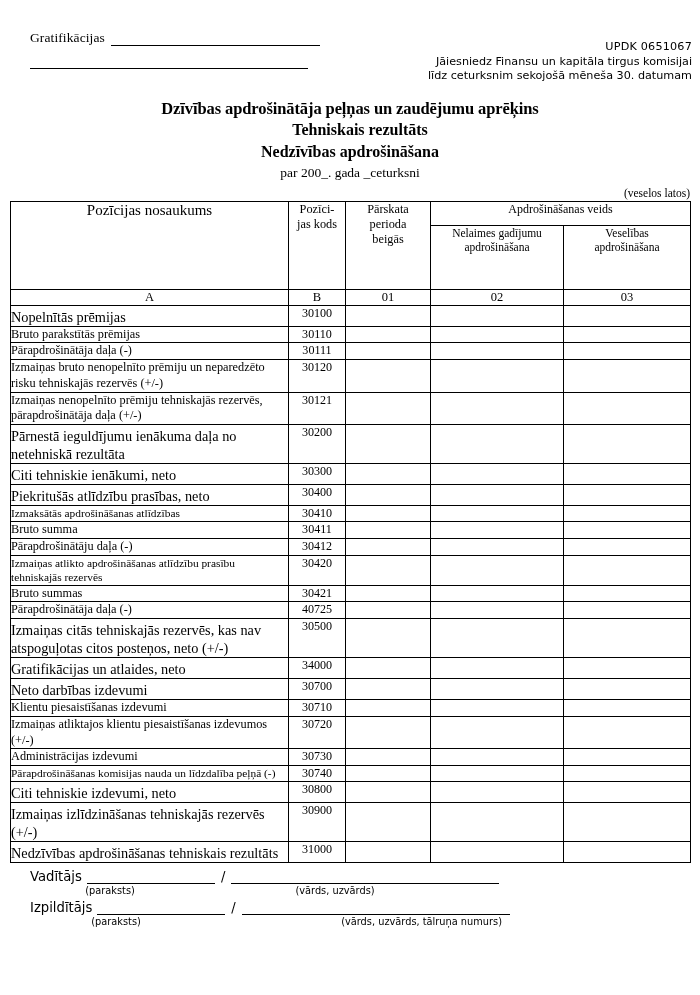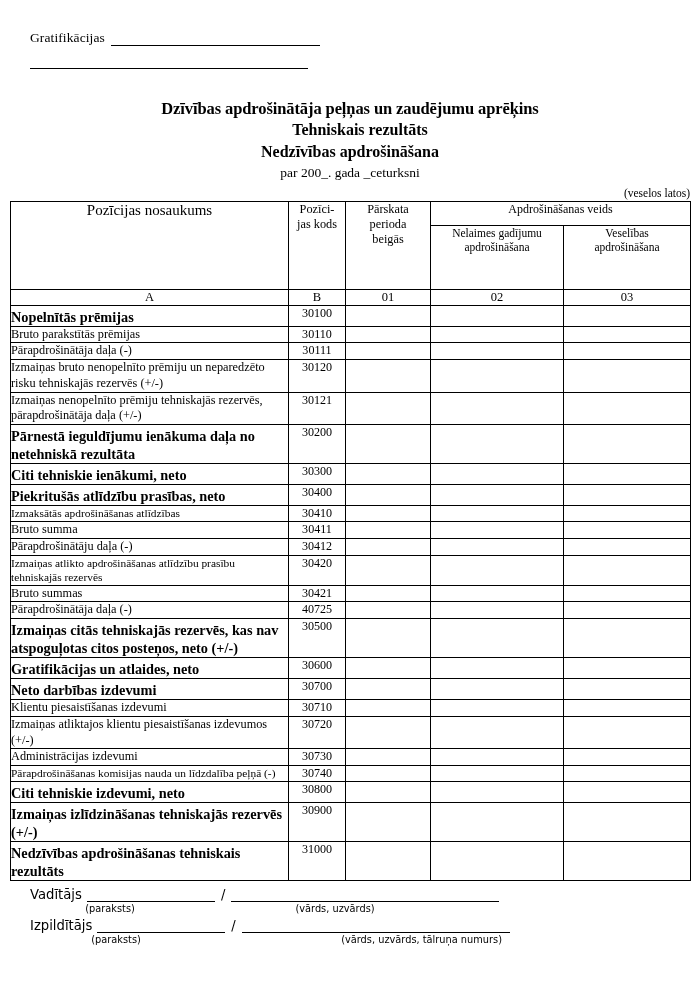--- a/index.html
+++ b/index.html
@@ -132,21 +132,21 @@
   .letter-row td.sep { border-right-width: 1.7px; }
 
   
   td.cell-name {
     font-size: 12.3px;
     line-height: 1.28;
     padding: 2px 3px 2px 4px;
     border-right-width: 1.7px;
   }
   td.cell-name.bold {
-    font-weight: bold;
+    font-weight: normal;
     font-size: 14.3px;
     line-height: 1.26;
     padding-top: 2px;
   }
   td.cell-name.small {
     font-size: 11.4px;
   }
   td.cell-name.indent { }
 
   td.cell-code {
@@ -185,20 +185,25 @@
 <div class="top-header">
 
   <div class="insurer-block">
     <div class="insurer-line1">
       <span class="insurer-label">Gratifikācijas</span>
       <span class="rule"></span>
     </div>
     <div class="insurer-line2"></div>
   </div>
 
+  <div class="filing-block">
+    <div class="code">UPDK 0651067</div>
+    <div>Jāiesniedz Finansu un kapitāla tirgus komisijai</div>
+    <div>līdz ceturksnim sekojošā mēneša 30. datumam</div>
+  </div>
 
 </div>
 
 <div class="titles">
   <div class="title-main">Dzīvības apdrošinātāja peļņas un zaudējumu aprēķins</div>
   <div class="title-sub1">Tehniskais rezultāts</div>
   <div class="title-sub2">Nedzīvības apdrošināšana</div>
   <div class="title-period">par 200_. gada _ceturksni</div>
 </div>
 
@@ -348,21 +353,21 @@
         </tr>
         <tr class="thick-top">
           <td class="cell-name bold">Izmaiņas citās tehniskajās rezervēs, kas nav atspoguļotas citos posteņos, neto (+/-)</td>
           <td class="cell-code">30500</td>
           <td class="cell-val sep"></td>
           <td class="cell-val sep"></td>
           <td class="cell-val"></td>
         </tr>
         <tr class="thick-top">
           <td class="cell-name bold">Gratifikācijas un atlaides, neto</td>
-          <td class="cell-code">30600</td>
+          <td class="cell-code">34000</td>
           <td class="cell-val sep"></td>
           <td class="cell-val sep"></td>
           <td class="cell-val"></td>
         </tr>
         <tr class="thick-top">
           <td class="cell-name bold">Neto darbības izdevumi</td>
           <td class="cell-code">30700</td>
           <td class="cell-val sep"></td>
           <td class="cell-val sep"></td>
           <td class="cell-val"></td>

